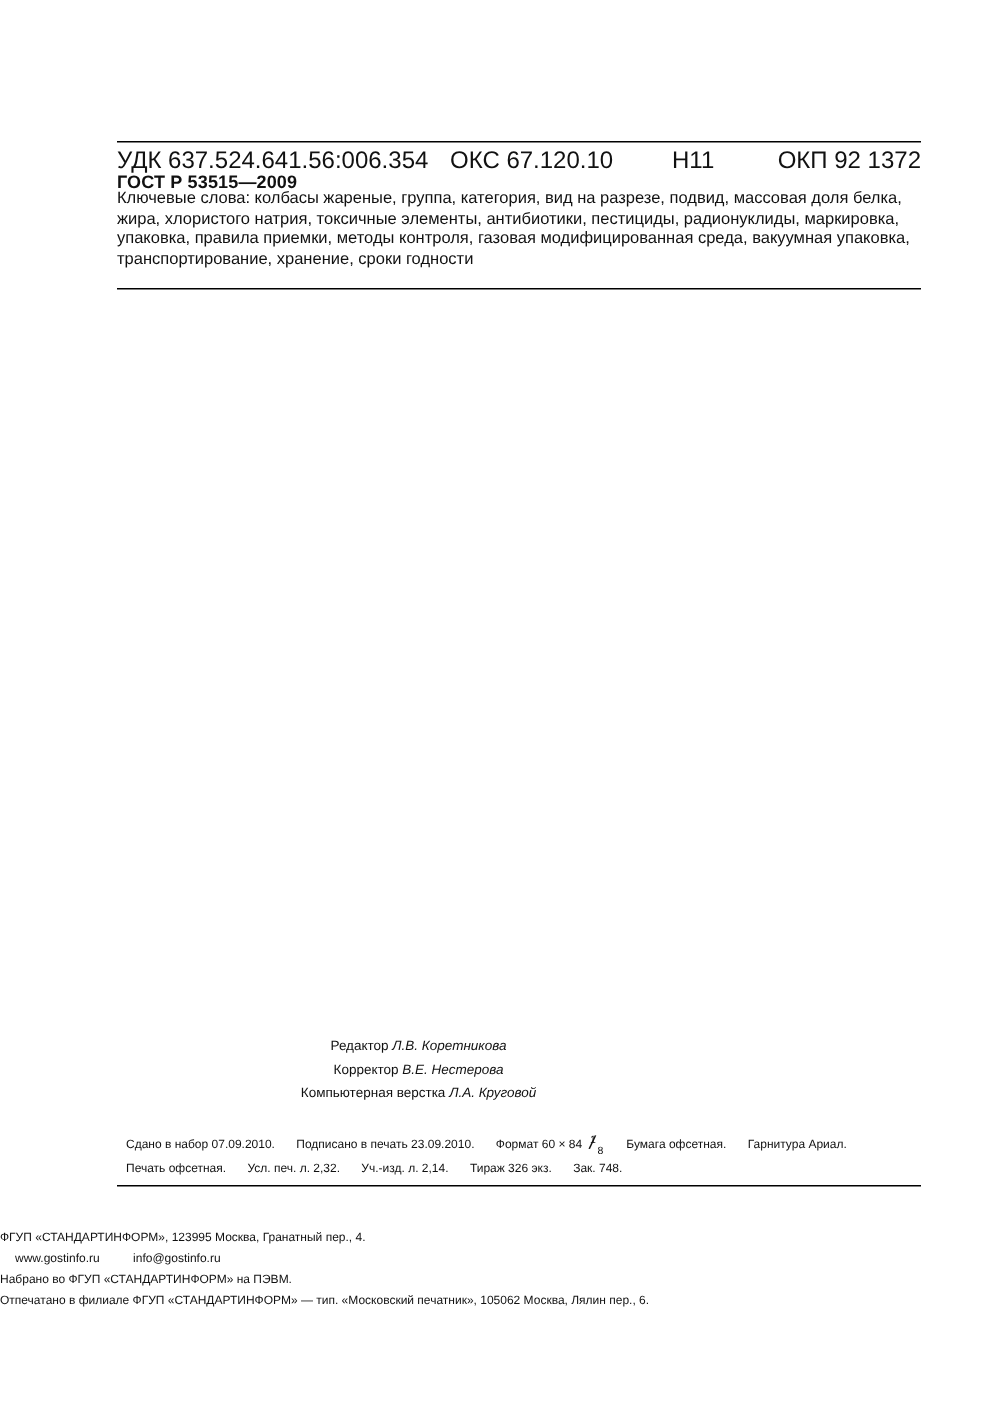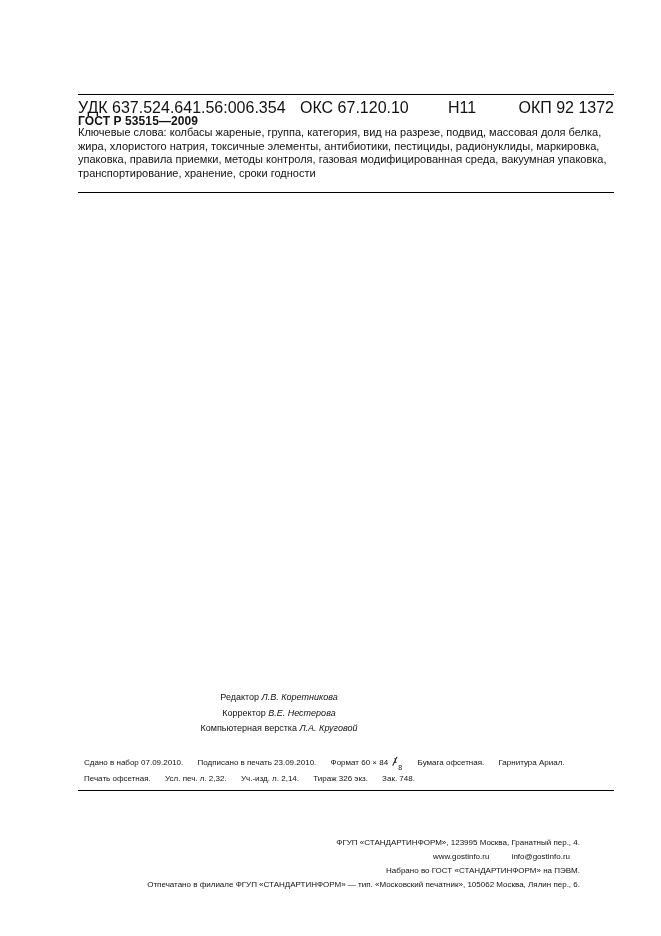--- a/index.html
+++ b/index.html
@@ -82,24 +82,24 @@
       height: 10px;
       vertical-align: -2px;
     }
     .frac .n { position: absolute; left: 0; top: -4px; font-size: 7px; }
     .frac .d { position: absolute; left: 5px; top: 3px; font-size: 7px; }
     .frac .slash { position: absolute; left: 0; top: -3px; font-size: 13px; transform: rotate(10deg); }
 
     .publisher {
       left: 0;
       width: 580px;
-      top: 836px;
+      top: 818px;
       font-size: 8px;
       line-height: 14px;
-      text-align: right;
+      text-align: left;
       white-space: nowrap;
     }
     .publisher .web span { margin: 0 10px; }
   </style>
 </head>
 <body>
 
 <div class="abs std-title">ГОСТ Р 53515—2009</div>
 
 <div class="rule" style="top:94px;"></div>
@@ -150,15 +150,15 @@
 </div>
 
 <div class="rule" style="top:790px;"></div>
 
 <div class="abs publisher">
   <div>ФГУП «СТАНДАРТИНФОРМ», 123995 Москва, Гранатный пер., 4.</div>
   <div class="web">
     <span>www.gostinfo.ru</span>
     <span>info@gostinfo.ru</span>
   </div>
-  <div>Набрано во ГОСТ «СТАНДАРТИНФОРМ» на ПЭВМ.</div>
+  <div>Набрано во ФГУП «СТАНДАРТИНФОРМ» на ПЭВМ.</div>
   <div>Отпечатано в филиале ФГУП «СТАНДАРТИНФОРМ» — тип. «Московский печатник», 105062  Москва, Лялин пер., 6.</div>
 </div>
 
 </body></html>

